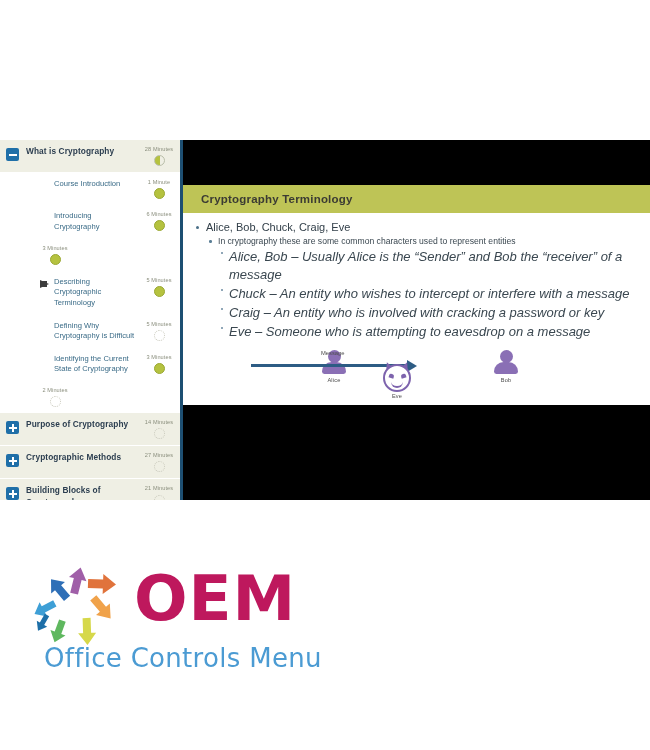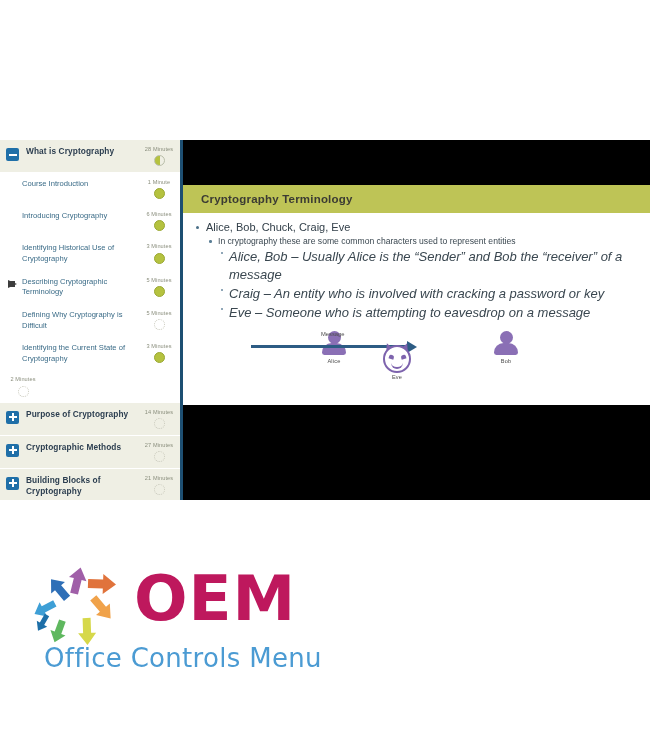--- a/index.html
+++ b/index.html
@@ -70,21 +70,21 @@
   }
   .cursor-mark{
     position:absolute;left:8px;top:9px;width:0;height:0;
     border-top:4px solid transparent;border-bottom:4px solid transparent;
     border-left:9px solid #3d3d3d;
   }
   .cursor-mark::after{
     content:"";position:absolute;left:-9px;top:-3px;width:7px;height:6px;
     background:#3d3d3d;border-radius:50% 0 0 50%;
   }
-  #lessonlist{background:#ffffff;}
+  #lessonlist{background:#ffffff;padding-left:32px;}
 
   
   #stage{
     width:467px;height:360px;background:#000000;position:relative;overflow:hidden;
   }
   #slide{
     position:absolute;left:0;top:45px;width:467px;height:220px;background:#ffffff;
   }
   #slide-title{
     height:28px;background:#bec456;display:flex;align-items:center;
@@ -216,21 +216,20 @@
 
       <div class="lesson">
         <div class="lesson-label">Introducing Cryptography</div>
         <div class="meta">
           <span class="mins">6 Minutes</span>
           <div class="dot done"></div>
         </div>
       </div>
 
       <div class="lesson">
-        <div class="lesson-label">Identifying Historical Use of Cryptography</div>
         <div class="meta">
           <span class="mins">3 Minutes</span>
           <div class="dot done"></div>
         </div>
       </div>
 
       <div class="lesson">
         <div class="cursor-mark"></div>
         <div class="lesson-label">Describing Cryptographic Terminology</div>
         <div class="meta">
@@ -302,20 +301,21 @@
 
       <div id="slide-body">
         <ul class="l1">
           <li>
             <span>Alice, Bob, Chuck, Craig, Eve</span>
             <ul class="l2">
               <li>
                 <span>In cryptography these are some common characters used to represent entities</span>
                 <ul class="l3">
                   <li>Alice, Bob – Usually Alice is the “Sender” and Bob the “receiver” of a message</li>
+                  <li>Chuck – An entity who wishes to intercept or interfere with a message</li>
                   <li>Craig – An entity who is involved with cracking a password or key</li>
                   <li>Eve – Someone who is attempting to eavesdrop on a message</li>
                 </ul>
               </li>
             </ul>
           </li>
         </ul>
 
         <div id="diagram">
 

